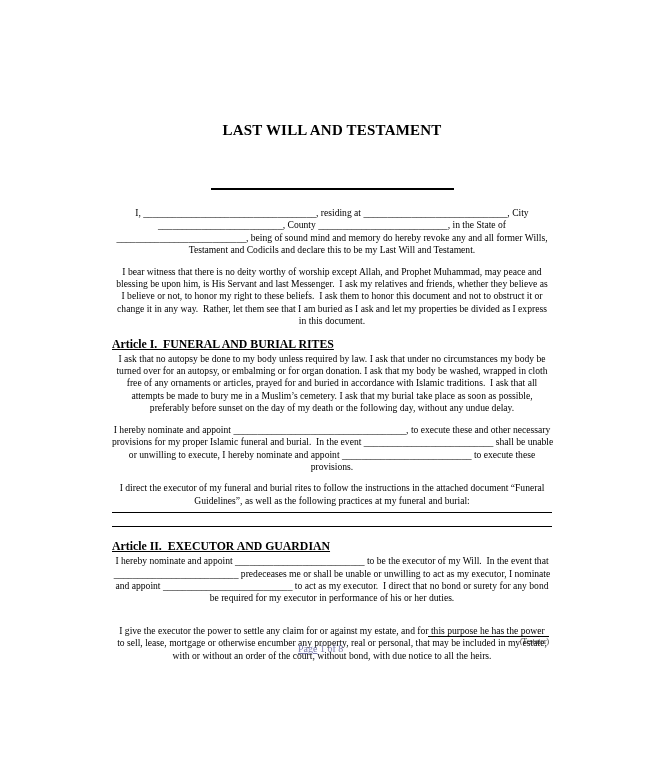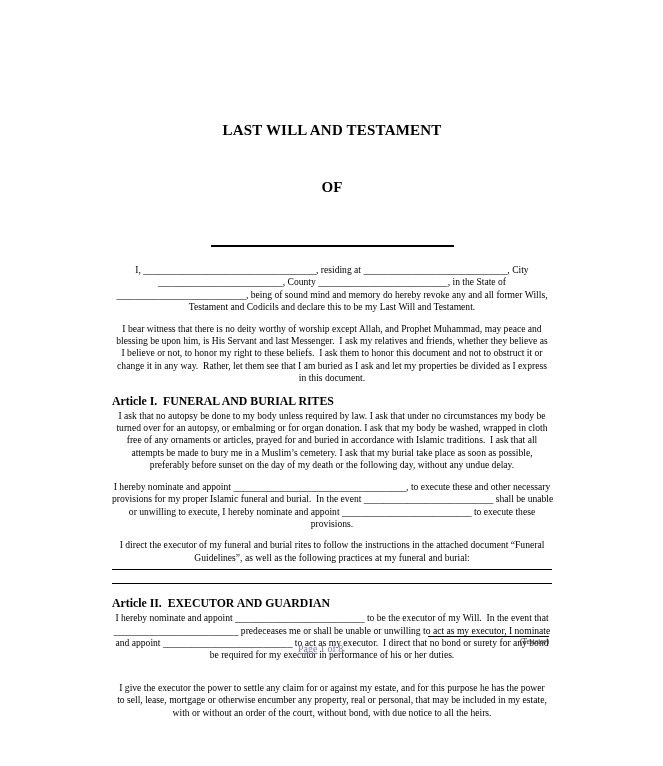--- a/index.html
+++ b/index.html
@@ -40,20 +40,21 @@
     margin: 0 0 9px 0;
     text-align: center;
   }
   .para.opening { margin-top: 17px; }
   .article-heading {
     font-size: 11.8px;
     line-height: 14px;
     font-weight: bold;
     white-space: pre;
     margin: 0 0 2px 0;
+    text-decoration: underline;
   }
   .article-heading.second { margin-top: 12px; }
   .para.guidelines { margin-bottom: 1px; }
   .write-line {
     width: 100%;
     border-bottom: 1px solid #000000;
   }
   .write-line.wl1 { height: 4px; }
   .write-line.wl2 { height: 13px; }
   .para.nomination { margin-bottom: 20px; }
@@ -82,21 +83,20 @@
   .page-number .page-word { text-decoration: underline; }
 </style>
 </head>
 <body>
 
 <div class="page">
   <div class="content">
 
     <div class="doc-title">
       <div>LAST WILL AND TESTAMENT</div>
-      <div>OF</div>
     </div>
 
     <div class="name-rule"></div>
 
     <p class="para opening">I, ____________________________________, residing at ______________________________, City
 __________________________, County ___________________________, in the State of
 ___________________________, being of sound mind and memory do hereby revoke any and all former Wills,
 Testament and Codicils and declare this to be my Last Will and Testament.</p>
 
     <p class="para">I bear witness that there is no deity worthy of worship except Allah, and Prophet Muhammad, may peace and

